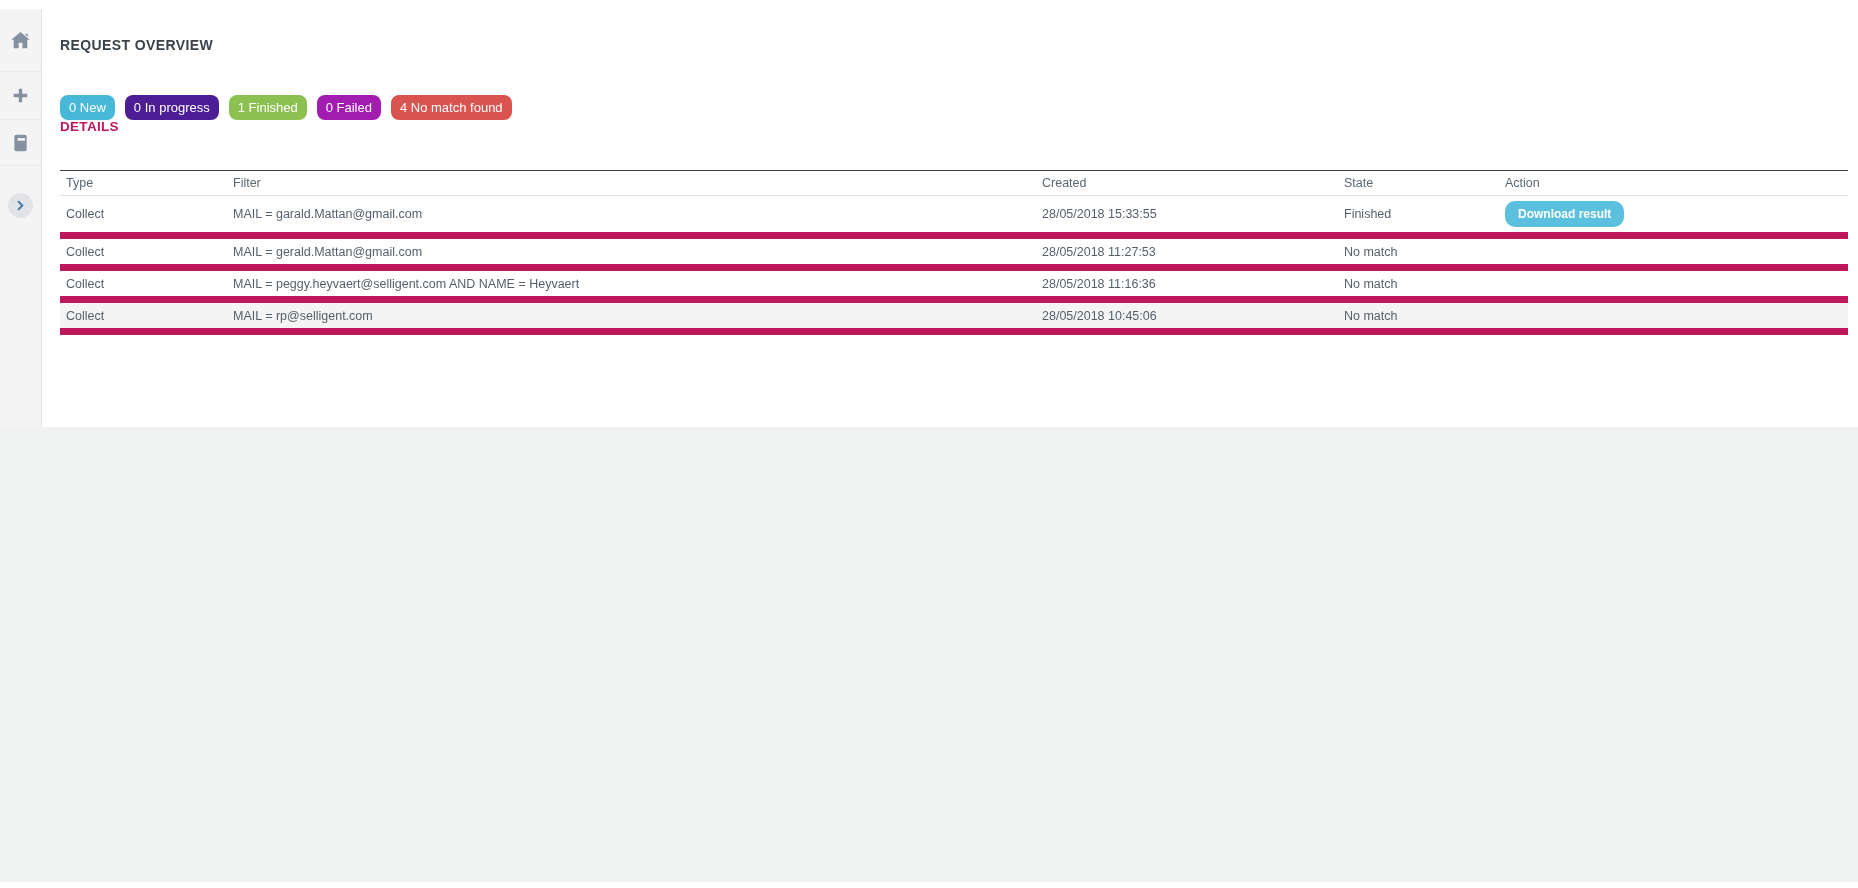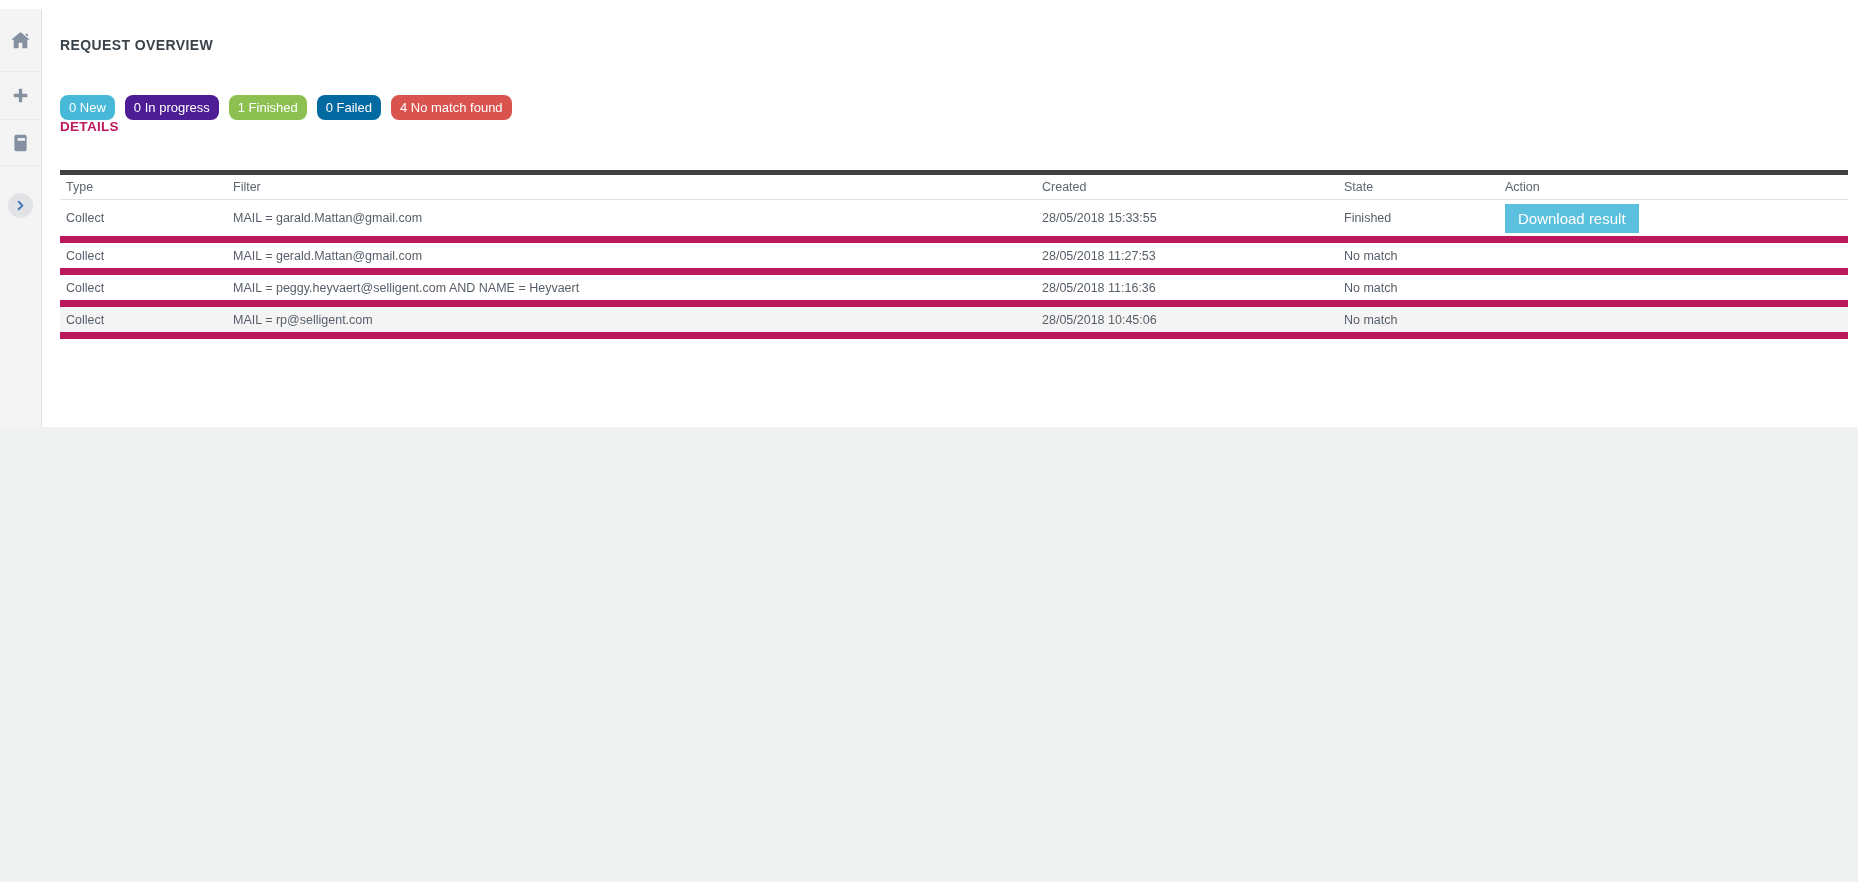--- a/index.html
+++ b/index.html
@@ -49,32 +49,32 @@
   }
 
   
   table.grid{
     position:absolute;left:17px;top:170px;width:1788px;
     border-collapse:collapse;table-layout:fixed;
   }
   table.grid th{
     height:24px;font-weight:normal;text-align:left;
     font-size:12.5px;color:#5d6771;padding:0 0 0 6px;
-    border-top:5px solid #404040;border-bottom:1px solid #e2e2e3;
+    border-top:1px solid #404040;border-bottom:1px solid #e2e2e3;
   }
   table.grid td{
     height:25px;font-size:12.5px;color:#565f69;padding:0 0 0 6px;
     border-bottom:7px solid #be185d;white-space:nowrap;overflow:hidden;
   }
   table.grid tr.tall td{height:36px;}
   table.grid tr.hl td{background:#f4f4f4;}
   .dl-btn{
-    background:#5bc0de;color:#ffffff;border:none;border-radius:0;
-    font-size:15px;font-family:"Liberation Sans",sans-serif;
-    padding:6px 13px;cursor:pointer;
+    background:#5bc0de;color:#ffffff;border:none;border-radius:10px;
+    font-size:12px;font-family:"Liberation Sans",sans-serif;
+    padding:6px 13px;cursor:pointer;font-weight:bold;
   }
 </style>
 </head>
 <body>
 
 <div class="page-lower"></div>
 <div class="bottom-strip"></div>
 
 <div class="sidebar">
   <div class="cell cell-home">
@@ -109,21 +109,21 @@
 </div>
 
 <div class="main">
 
   <h1 class="overview-title">REQUEST OVERVIEW</h1>
 
   <div class="badges">
       <span class="badge" style="background: rgb(72, 184, 216);">0 New</span>
       <span class="badge" style="background: #4c1d95;">0 In progress</span>
       <span class="badge" style="background: rgb(140, 193, 82); text-align: center;">1 Finished</span>
-      <span class="badge" style="background: #0369a1;">0 Failed</span>
+      <span class="badge" style="background: #a21caf;">0 Failed</span>
       <span class="badge" style="background: rgb(217, 83, 79);">4 No match found</span>
     </div>
 
   <h2 class="details-title">DETAILS</h2>
 
   <table class="grid">
     <colgroup>
       <col style="width:167px">
       <col style="width:809px">
       <col style="width:302px">

